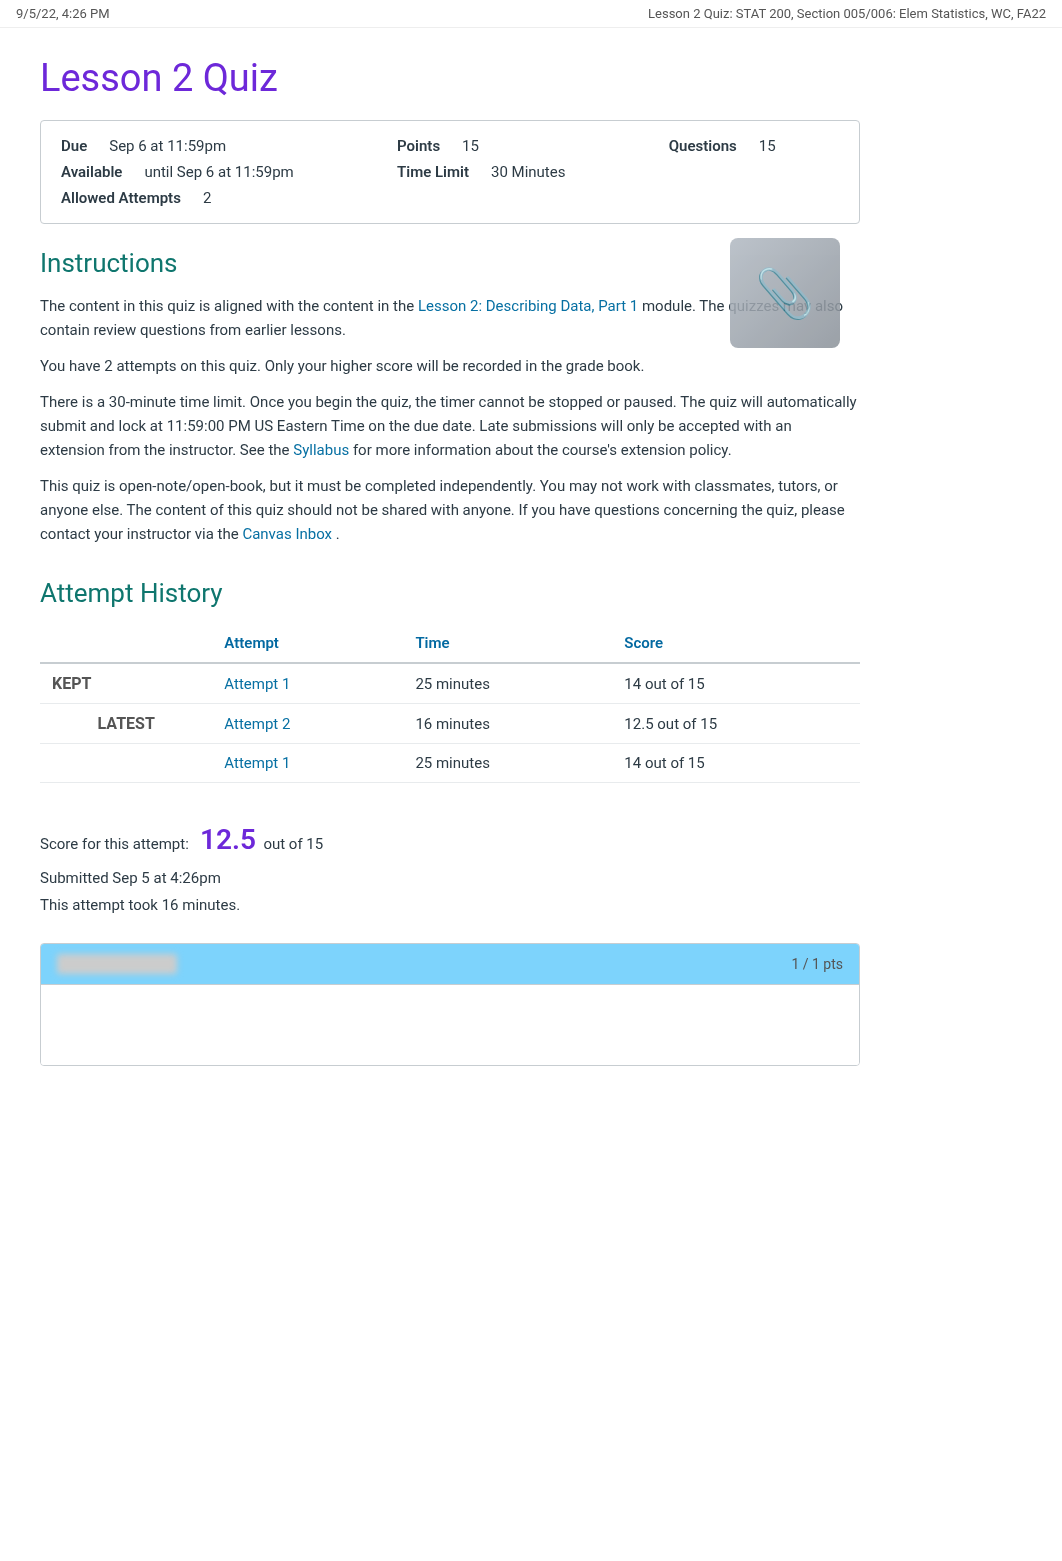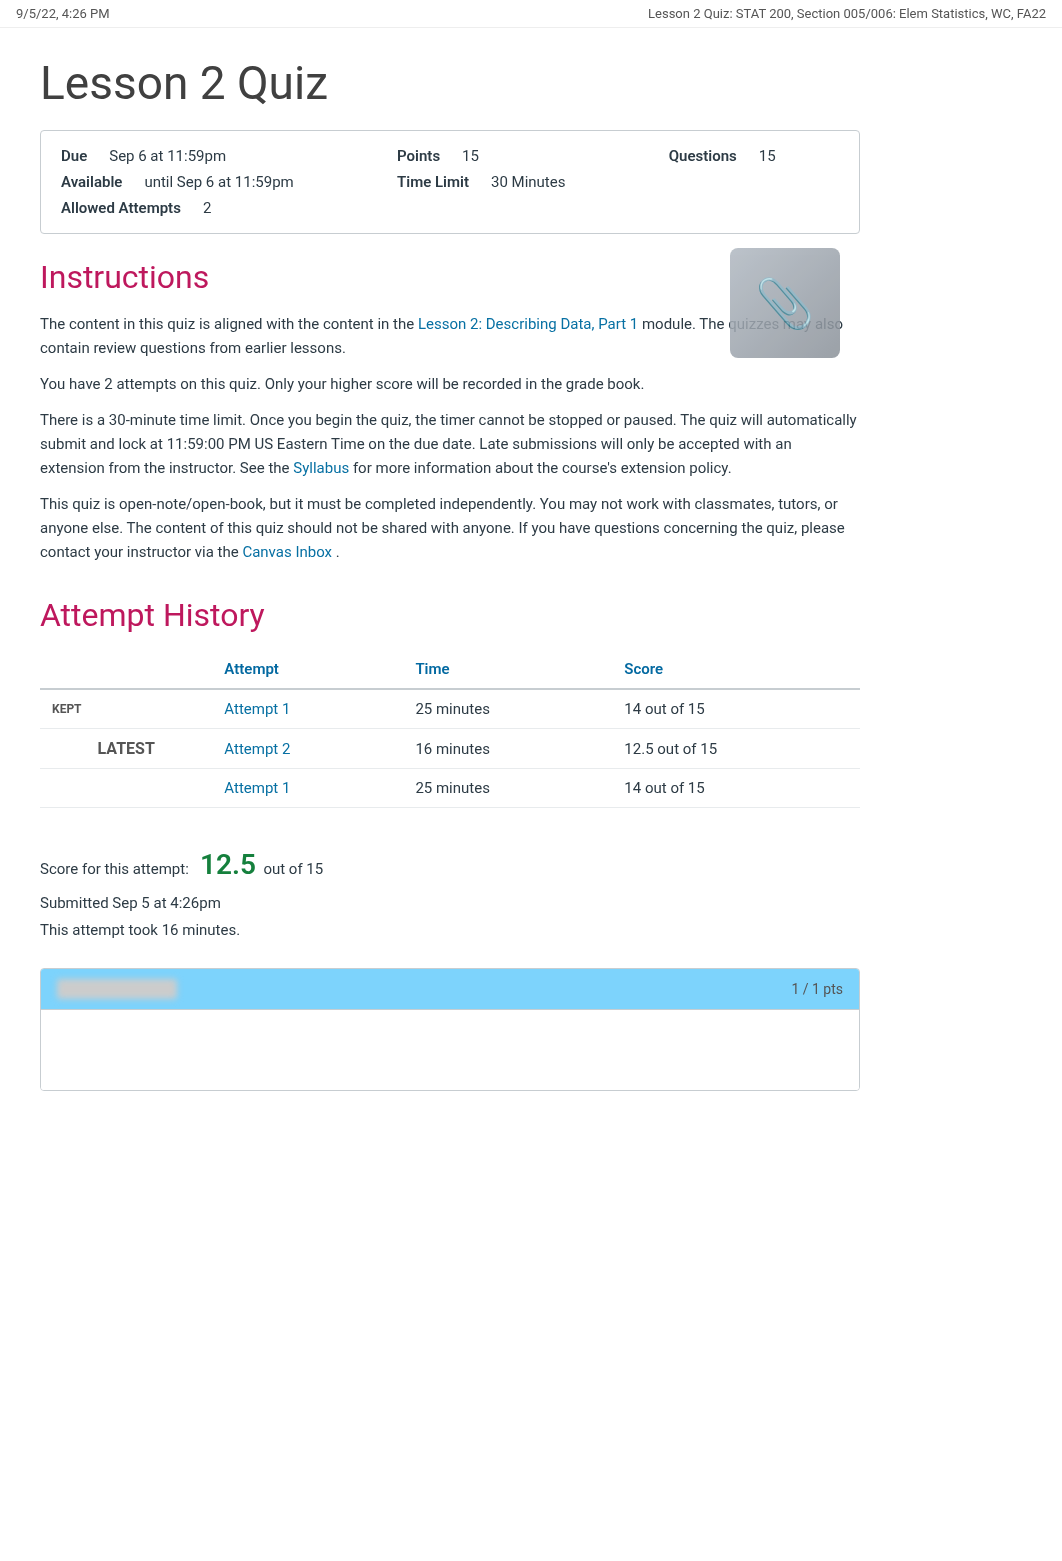--- a/index.html
+++ b/index.html
@@ -26,23 +26,23 @@
       color: #555;
       border-bottom: 1px solid #eee;
     }
 
     .page-content {
       padding: 20px 40px 40px 40px;
       max-width: 900px;
     }
 
     h1.quiz-title {
-      font-size: 46px;
+      font-size: 38px;
       font-weight: 400;
-      color: #404040;
+      color: #6d28d9;
       margin-bottom: 20px;
       margin-top: 8px;
     }
 
     .quiz-meta-box {
       border: 1px solid #c7cdd1;
       border-radius: 4px;
       padding: 16px 20px;
       margin-bottom: 24px;
       display: grid;
@@ -60,24 +60,24 @@
     .meta-label {
       font-weight: 600;
       color: #2d3b45;
     }
 
     .meta-value {
       color: #2d3b45;
     }
 
     h2.section-title {
-      font-size: 32px;
+      font-size: 26px;
       font-weight: 400;
       margin-bottom: 16px;
-      color: #be185d;
+      color: #0f766e;
     }
 
     .instructions-section {
       margin-bottom: 32px;
       position: relative;
     }
 
     .instructions-text {
       font-size: 15px;
       line-height: 1.6;
@@ -145,21 +145,21 @@
 
     .score-section {
       margin-bottom: 24px;
       font-size: 15px;
       line-height: 1.8;
     }
 
     .score-big {
       font-size: 28px;
       font-weight: 600;
-      color: #15803d;
+      color: #6d28d9;
     }
 
     .question-container {
       border: 1px solid #c7cdd1;
       border-radius: 4px;
       overflow: hidden;
       margin-top: 8px;
     }
 
     .question-header {
@@ -265,21 +265,21 @@
       <thead>
         <tr>
           <th></th>
           <th>Attempt</th>
           <th>Time</th>
           <th>Score</th>
         </tr>
       </thead>
       <tbody id="attempt-table-body">
       <tr>
-            <td style="font-size: 12px; font-weight: 700; color: rgb(85, 85, 85);">KEPT</td>
+            <td style="font-size: 16px; font-weight: 700; color: rgb(85, 85, 85);">KEPT</td>
             <td><a class="attempt-link" href="#">Attempt 1</a></td>
             <td>25 minutes</td>
             <td>14 out of 15</td>
           </tr>
           <tr>
             <td style="font-size: 16px; font-weight: 700; color: rgb(85, 85, 85); text-align: center;">LATEST</td>
             <td><a class="attempt-link" href="#">Attempt 2</a></td>
             <td>16 minutes</td>
             <td>12.5 out of 15</td>
           </tr>

